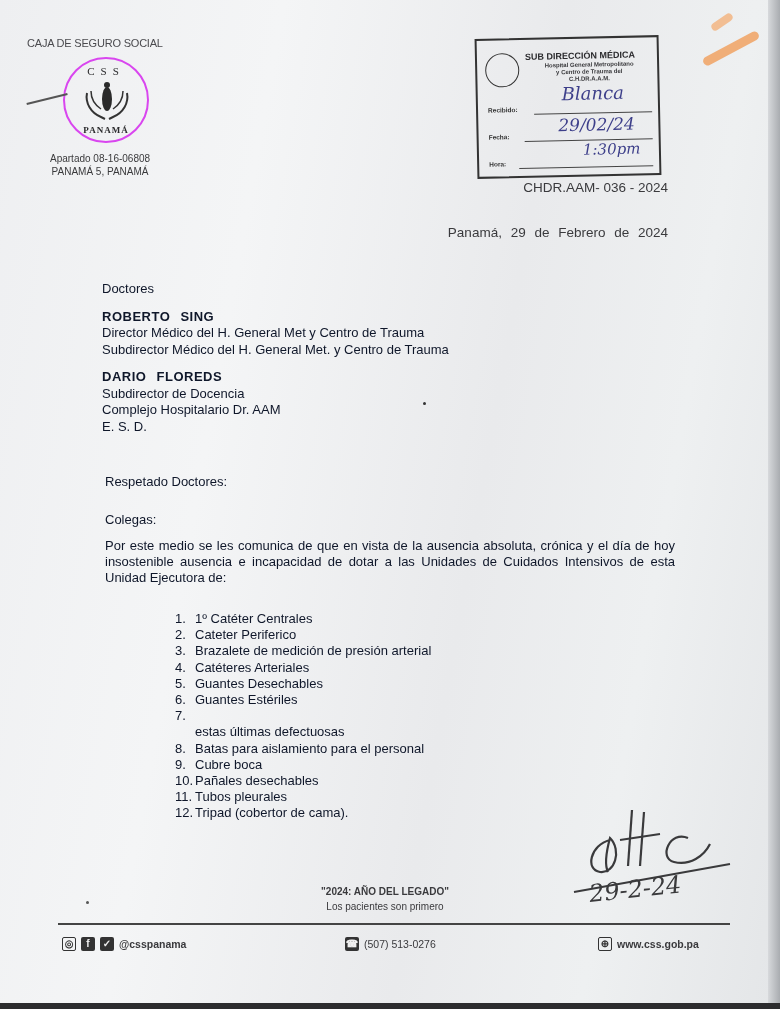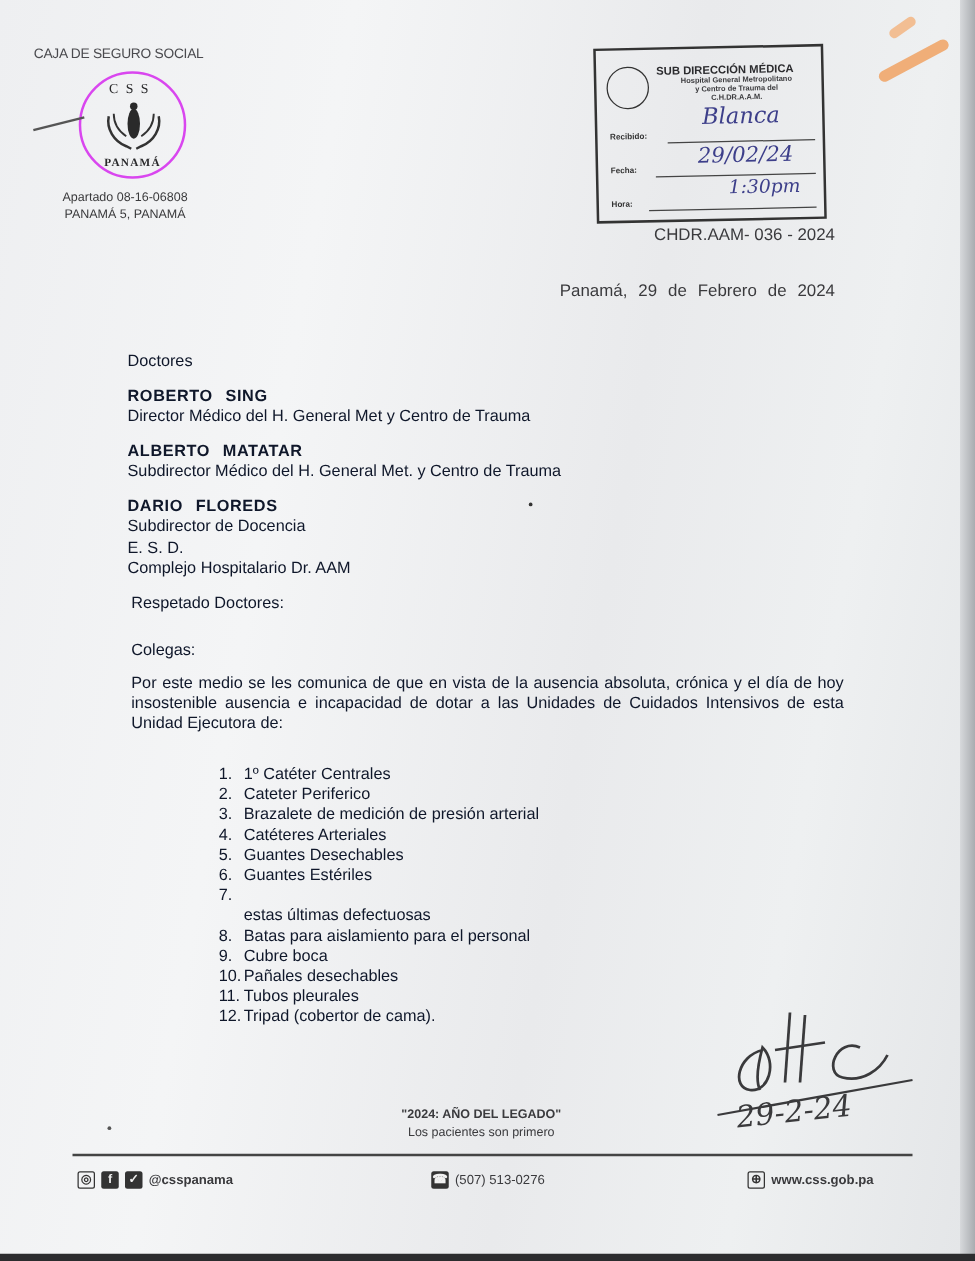--- a/index.html
+++ b/index.html
@@ -140,26 +140,25 @@
 <div class="abs orange-mark2"></div>
 <div class="abs orange-mark"></div>
 
 <div class="abs ref">CHDR.AAM- 036 - 2024</div>
 <div class="abs date-line">Panamá, 29 de Febrero de 2024</div>
 
 <div class="abs recipients body-text">
   <div>Doctores</div>
   <div class="name">ROBERTO SING</div>
   <div>Director Médico del H. General Met y Centro de Trauma</div>
-  <div class="name">ALBERTO MATATAR</div>
   <div>Subdirector Médico del H. General Met. y Centro de Trauma</div>
   <div class="name">DARIO FLOREDS</div>
   <div>Subdirector de Docencia</div>
+  <div>Complejo Hospitalario Dr. AAM</div>
   <div>E. S. D.</div>
-  <div>Complejo Hospitalario Dr. AAM</div>
 </div>
 <div class="abs dot2"></div>
 
 <div class="abs salutation body-text">Respetado Doctores:</div>
 <div class="abs colegas body-text">Colegas:</div>
 <div class="abs para body-text">Por este medio se les comunica de que en vista de la ausencia absoluta, crónica y el día de hoy insostenible ausencia e incapacidad de dotar a las Unidades de Cuidados Intensivos de esta Unidad Ejecutora de:</div>
 
 <div class="abs items body-text">
   <div class="item">
       <span class="num">1.</span>

